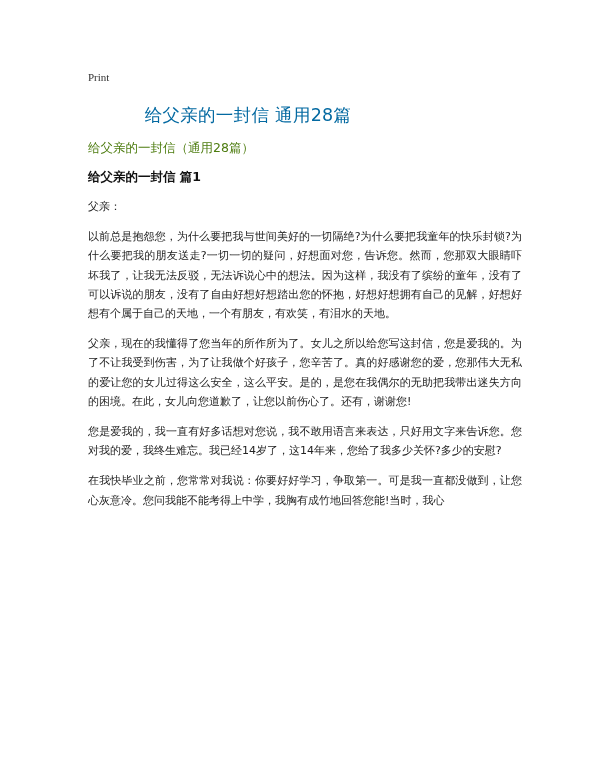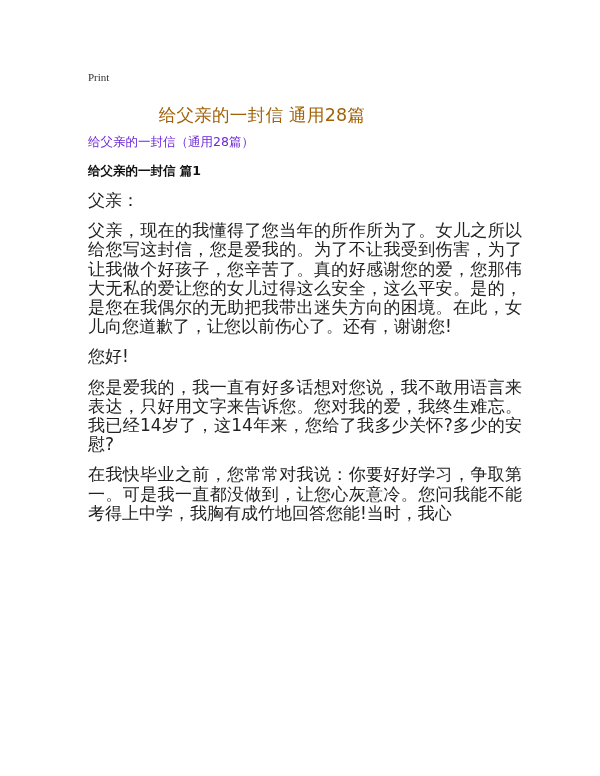--- a/index.html
+++ b/index.html
@@ -1,40 +1,40 @@
 <!DOCTYPE html>
 <html><head>
 <meta charset="utf-8">
 <style>
   html, body { margin: 0; padding: 0; background: #ffffff; }
   body { width: 600px; height: 776px; overflow: hidden; position: relative;
          font-family: "DejaVu Sans", sans-serif; color: #1a1a1a; }
   .print { position: absolute; left: 88px; top: 71px; font-family: "Liberation Serif", serif;
            font-size: 11px; color: #333; }
-  .title { position: absolute; left: 18px; width: 488px; top: 103px; text-align: center;
-           font-size: 17.5px; color: #a16207; letter-spacing: 0.3px; }
+  .title { position: absolute; left: 4px; width: 488px; top: 103px; text-align: center;
+           font-size: 17.5px; color: #0369a1; letter-spacing: 0.3px; }
   .content { position: absolute; left: 88px; top: 133px; width: 434px; }
-  .subtitle { font-size: 12.5px; line-height: 18px; margin: 0 0 11px 0; color: #6d28d9; }
+  .subtitle { font-size: 12.5px; line-height: 18px; margin: 6px 0 11px 0; color: #4d7c0f; }
   .heading { font-size: 12.5px; font-weight: bold; line-height: 18px; margin: 8px 0 11px 0; color: #111; }
-  .para { font-size: 17px; line-height: 19.2px; margin: 0 0 11px 0; color: #222;
+  .para { font-size: 11px; line-height: 19.2px; margin: 0 0 11px 0; color: #222;
           text-align: justify; }
 </style>
 </head>
 <body>
 
 <div class="print">Print</div>
 <div class="title">给父亲的一封信 通用28篇</div>
 
 <div class="content">
   <p class="subtitle">给父亲的一封信（通用28篇）</p>
 
   <section>
     <p class="heading">给父亲的一封信 篇1</p>
     <p class="para">父亲：</p>
+    <p class="para">以前总是抱怨您，为什么要把我与世间美好的一切隔绝?为什么要把我童年的快乐封锁?为什么要把我的朋友送走?一切一切的疑问，好想面对您，告诉您。然而，您那双大眼睛吓坏我了，让我无法反驳，无法诉说心中的想法。因为这样，我没有了缤纷的童年，没有了可以诉说的朋友，没有了自由好想好想踏出您的怀抱，好想好想拥有自己的见解，好想好想有个属于自己的天地，一个有朋友，有欢笑，有泪水的天地。</p>
     <p class="para">父亲，现在的我懂得了您当年的所作所为了。女儿之所以给您写这封信，您是爱我的。为了不让我受到伤害，为了让我做个好孩子，您辛苦了。真的好感谢您的爱，您那伟大无私的爱让您的女儿过得这么安全，这么平安。是的，是您在我偶尔的无助把我带出迷失方向的困境。在此，女儿向您道歉了，让您以前伤心了。还有，谢谢您!</p>
   </section>
 
   <section>
-    <p class="para">您好!</p>
     <p class="para">您是爱我的，我一直有好多话想对您说，我不敢用语言来表达，只好用文字来告诉您。您对我的爱，我终生难忘。我已经14岁了，这14年来，您给了我多少关怀?多少的安慰?</p>
     <p class="para">在我快毕业之前，您常常对我说：你要好好学习，争取第一。可是我一直都没做到，让您心灰意冷。您问我能不能考得上中学，我胸有成竹地回答您能!当时，我心</p>
   </section>
 </div>
 
 </body></html>

